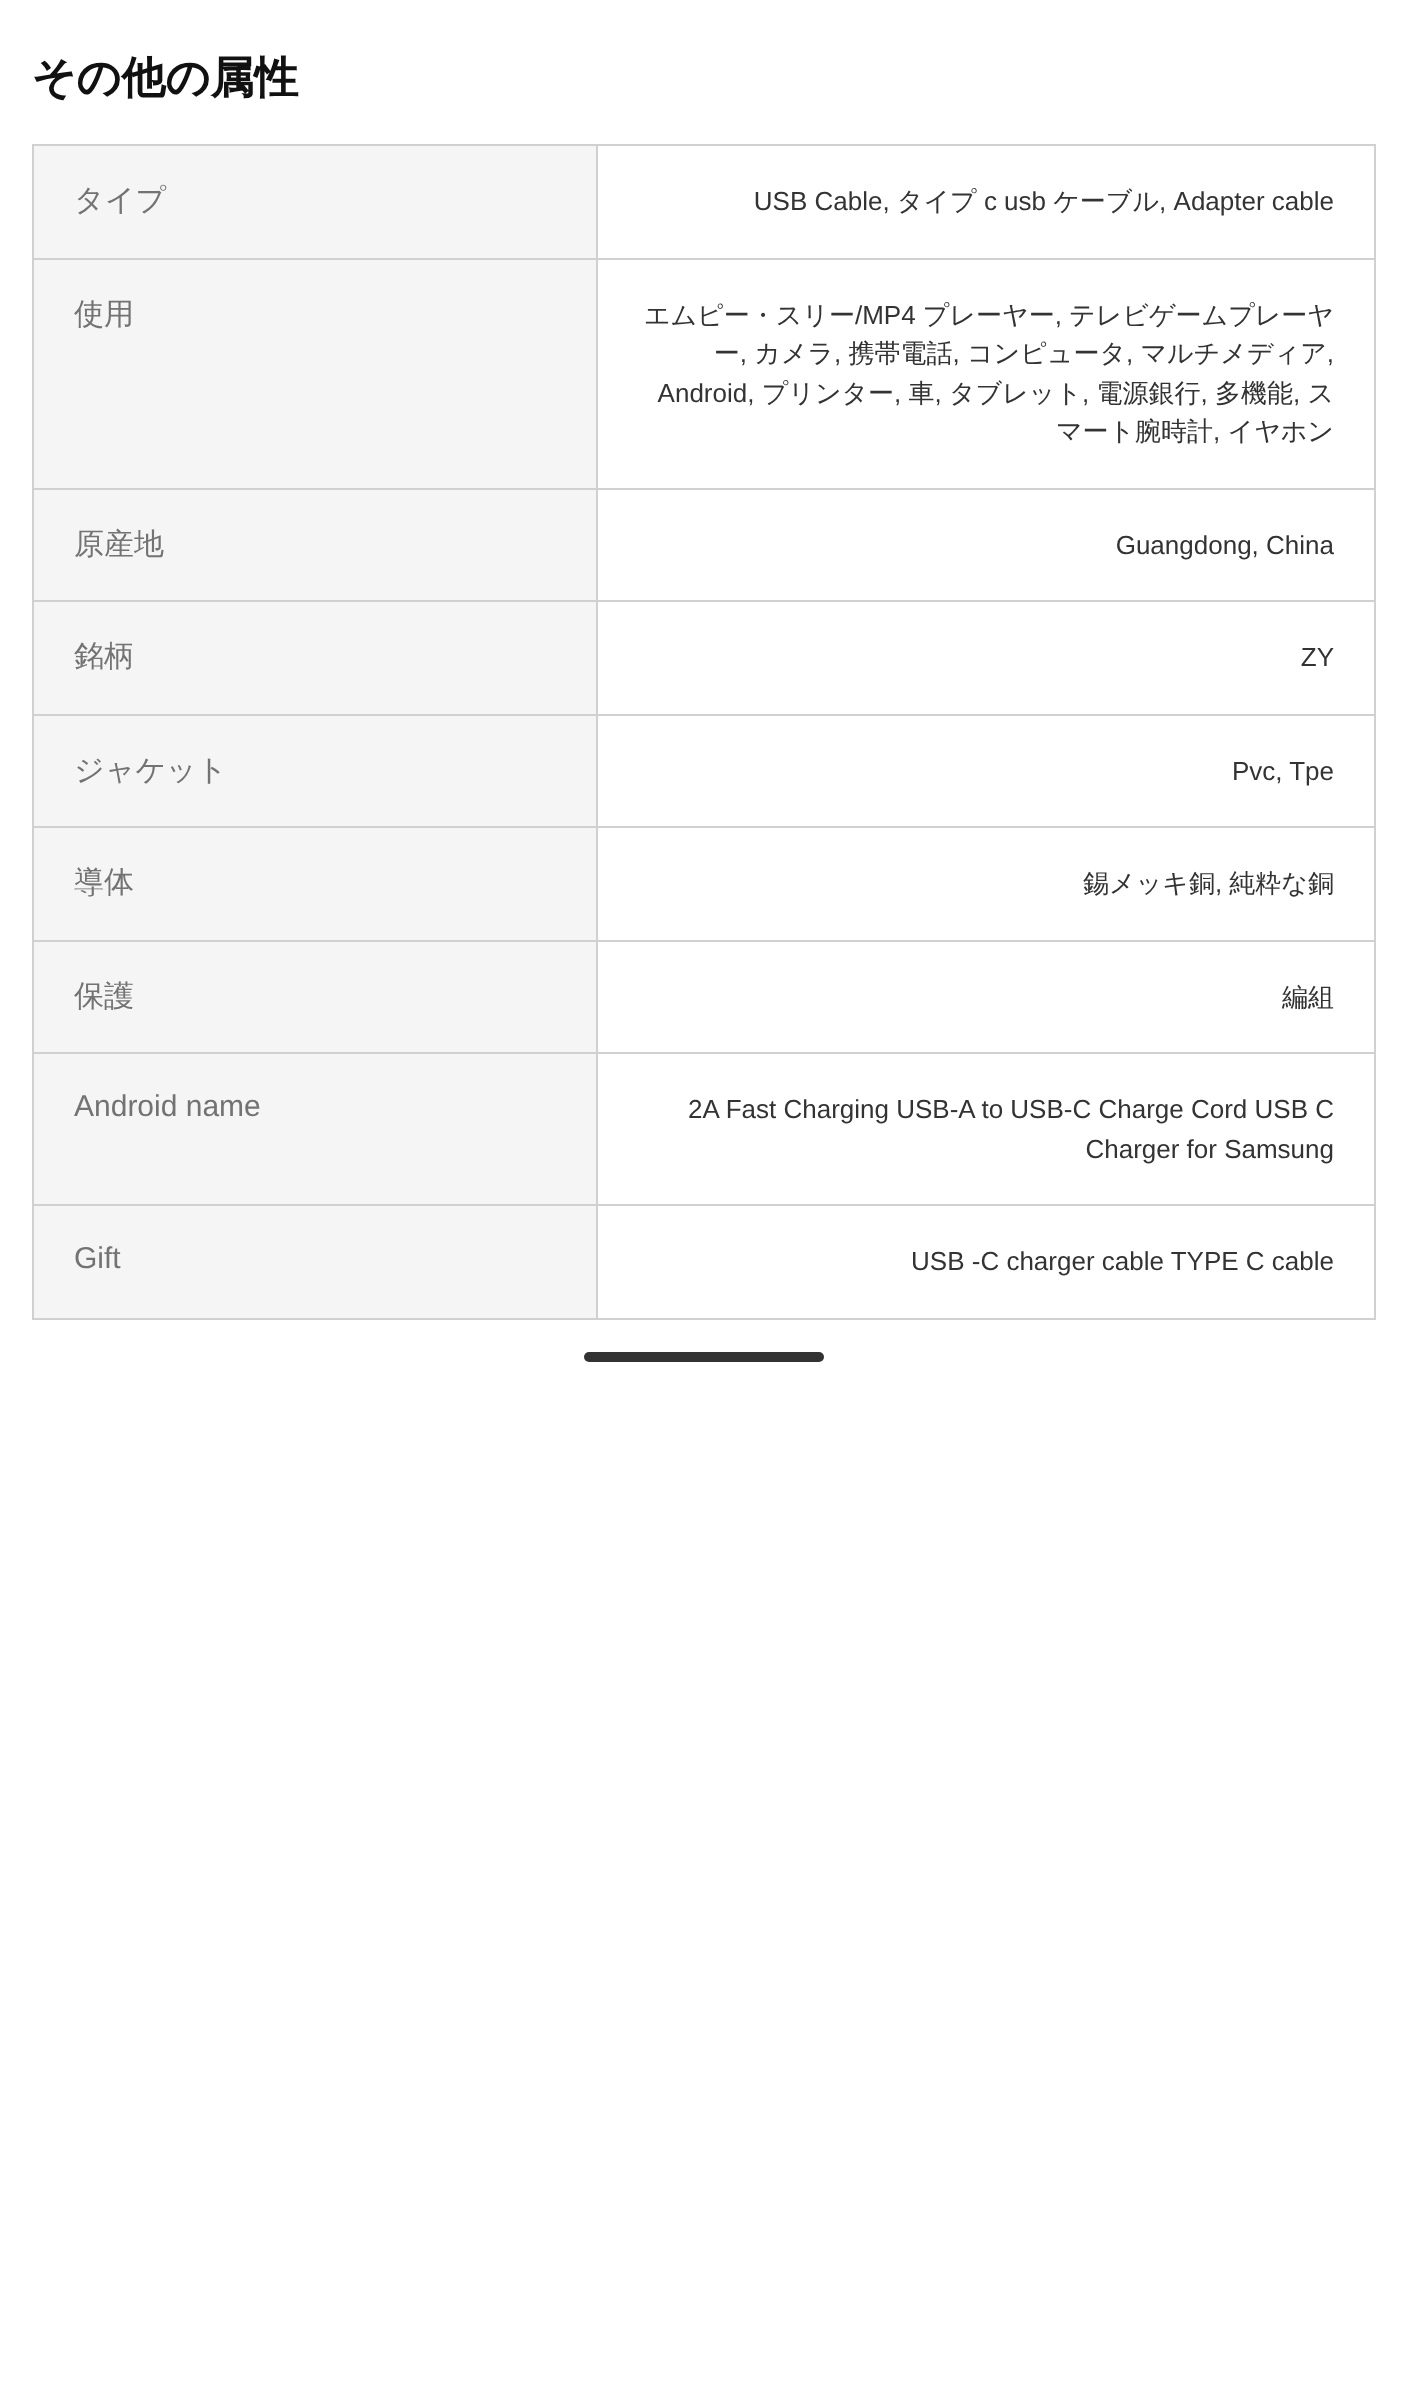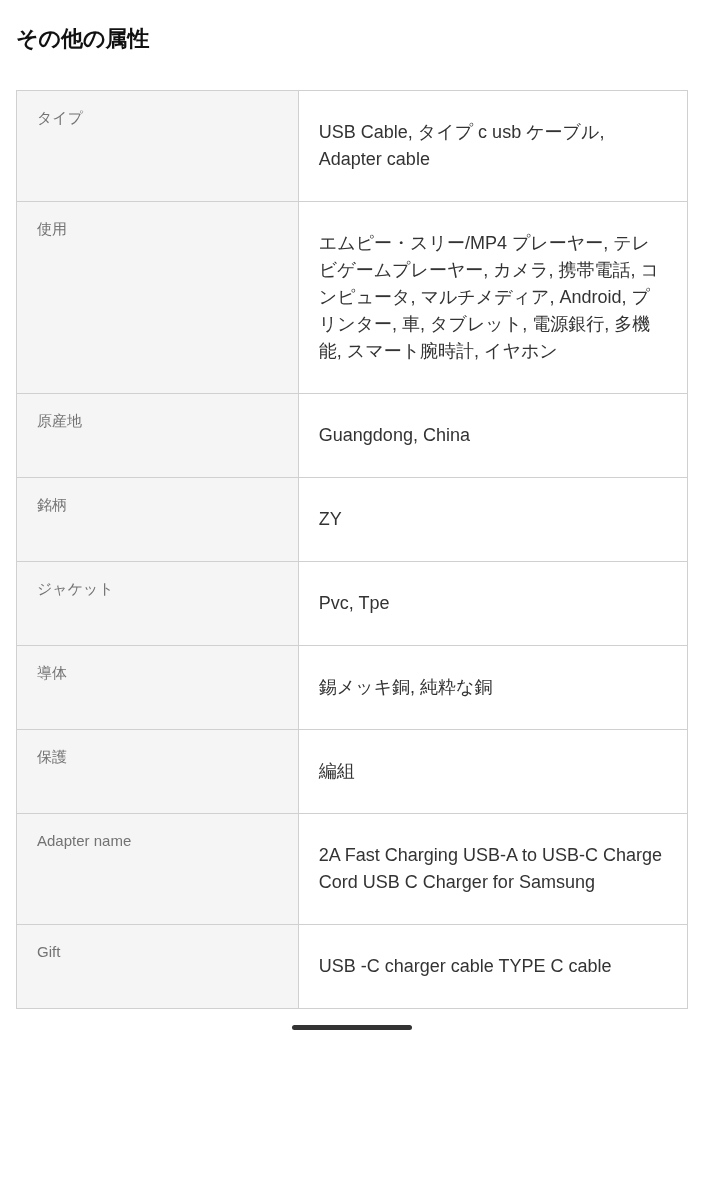--- a/index.html
+++ b/index.html
@@ -16,21 +16,21 @@
       color: #1a1a1a;
     }
 
     .page-container {
       padding: 24px 16px 0 16px;
     }
 
     .section-title {
       font-size: 22px;
       font-weight: 700;
-      margin-bottom: 36px;
+      margin-bottom: 18px;
       color: #111111;
     }
 
     .attributes-table {
       width: 100%;
       border-collapse: collapse;
       border: 1px solid #d0d0d0;
     }
 
     .attributes-table tr {
@@ -47,25 +47,26 @@
       vertical-align: top;
       width: 42%;
       font-size: 15px;
       color: #737373;
       font-weight: 400;
       border-right: 1px solid #d0d0d0;
     }
 
     .attr-value {
       background-color: #ffffff;
-      padding: 28px 20px;
+      padding: 18px 20px;
       vertical-align: top;
-      font-size: 18px;
+      font-size: 13px;
       color: #333333;
       line-height: 1.5;
+      text-align: right;
     }
 
     .scroll-indicator {
       display: flex;
       justify-content: center;
       padding: 16px 0 8px 0;
     }
 
     .scroll-bar {
       width: 120px;
@@ -104,21 +105,21 @@
         </tr>
         <tr>
           <td class="attr-label">導体</td>
           <td class="attr-value">錫メッキ銅, 純粋な銅</td>
         </tr>
         <tr>
           <td class="attr-label">保護</td>
           <td class="attr-value">編組</td>
         </tr>
         <tr>
-          <td class="attr-label">Adapter name</td>
+          <td class="attr-label">Android name</td>
           <td class="attr-value">2A Fast Charging USB-A to USB-C Charge Cord USB C Charger for Samsung</td>
         </tr>
         <tr>
           <td class="attr-label">Gift</td>
           <td class="attr-value">USB -C charger cable TYPE C cable</td>
         </tr>
       </tbody>
   </table>
 
   <div class="scroll-indicator">

